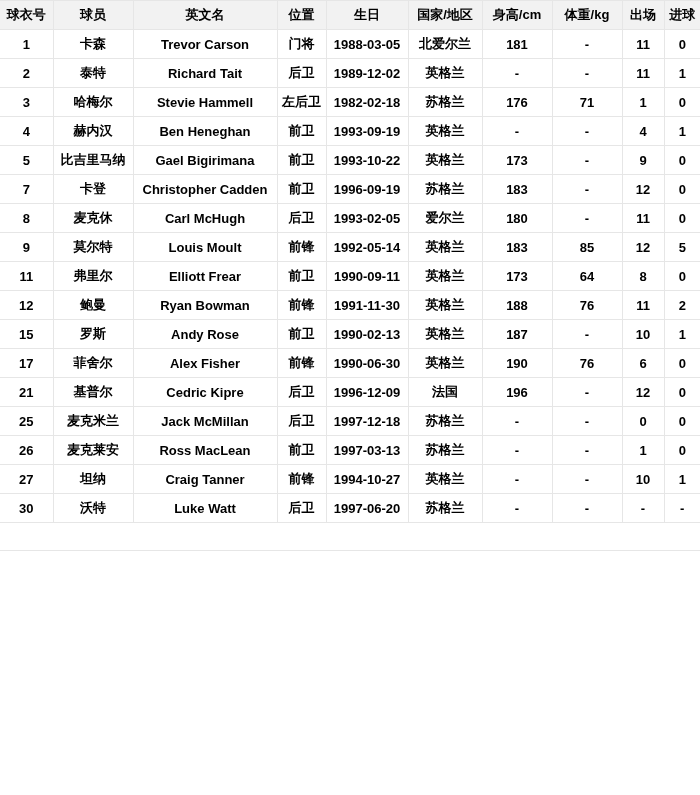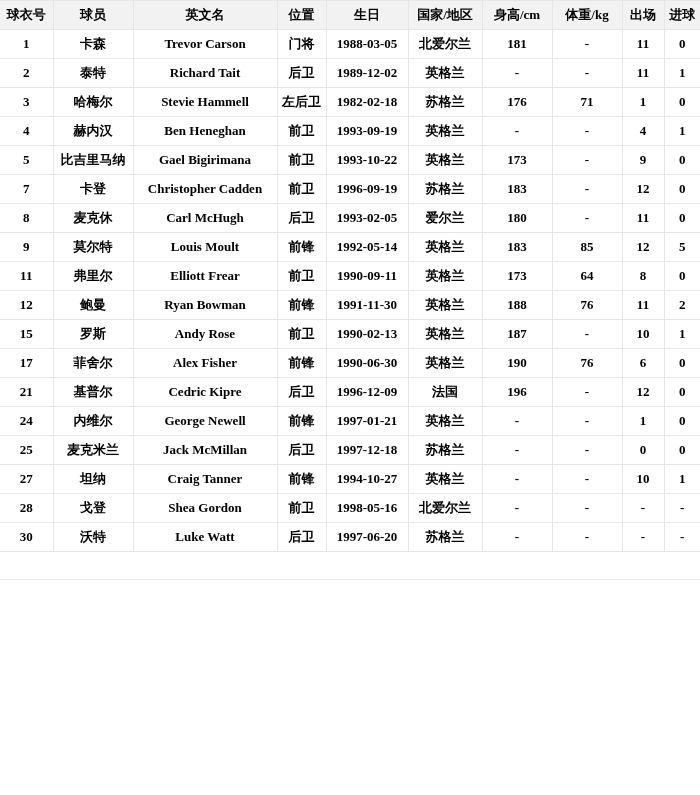--- a/index.html
+++ b/index.html
@@ -10,21 +10,20 @@
   body {
     width: 700px;
     height: 795px;
     overflow: hidden;
     font-family: "Liberation Sans", "DejaVu Sans", sans-serif;
   }
   table.roster {
     width: 700px;
     border-collapse: collapse;
     table-layout: fixed;
-    font-family: Liberation Serif, serif;
   }
   table.roster th,
   table.roster td {
     border: 1px solid #e6e6e6;
     height: 28px;
     padding: 0 2px;
     text-align: center;
     vertical-align: middle;
     font-size: 13px;
     font-weight: bold;
@@ -229,66 +228,54 @@
         <td>Cedric Kipre</td>
         <td>后卫</td>
         <td>1996-12-09</td>
         <td>法国</td>
         <td>196</td>
         <td>-</td>
         <td>12</td>
         <td>0</td>
       </tr>
       <tr>
-        <td>24</td>
-        <td>内维尔</td>
-        <td>George Newell</td>
-        <td>前锋</td>
-        <td>1997-01-21</td>
-        <td>英格兰</td>
-        <td>-</td>
-        <td>-</td>
-        <td>1</td>
-        <td>0</td>
-      </tr>
-      <tr>
         <td>25</td>
         <td>麦克米兰</td>
         <td>Jack McMillan</td>
         <td>后卫</td>
         <td>1997-12-18</td>
         <td>苏格兰</td>
         <td>-</td>
         <td>-</td>
         <td>0</td>
         <td>0</td>
       </tr>
       <tr>
+        <td>26</td>
+        <td>麦克莱安</td>
+        <td>Ross MacLean</td>
+        <td>前卫</td>
+        <td>1997-03-13</td>
+        <td>苏格兰</td>
+        <td>-</td>
+        <td>-</td>
+        <td>1</td>
+        <td>0</td>
+      </tr>
+      <tr>
         <td>27</td>
         <td>坦纳</td>
         <td>Craig Tanner</td>
         <td>前锋</td>
         <td>1994-10-27</td>
         <td>英格兰</td>
         <td>-</td>
         <td>-</td>
         <td>10</td>
         <td>1</td>
-      </tr>
-      <tr>
-        <td>28</td>
-        <td>戈登</td>
-        <td>Shea Gordon</td>
-        <td>前卫</td>
-        <td>1998-05-16</td>
-        <td>北爱尔兰</td>
-        <td>-</td>
-        <td>-</td>
-        <td>-</td>
-        <td>-</td>
       </tr>
       <tr>
         <td>30</td>
         <td>沃特</td>
         <td>Luke Watt</td>
         <td>后卫</td>
         <td>1997-06-20</td>
         <td>苏格兰</td>
         <td>-</td>
         <td>-</td>

